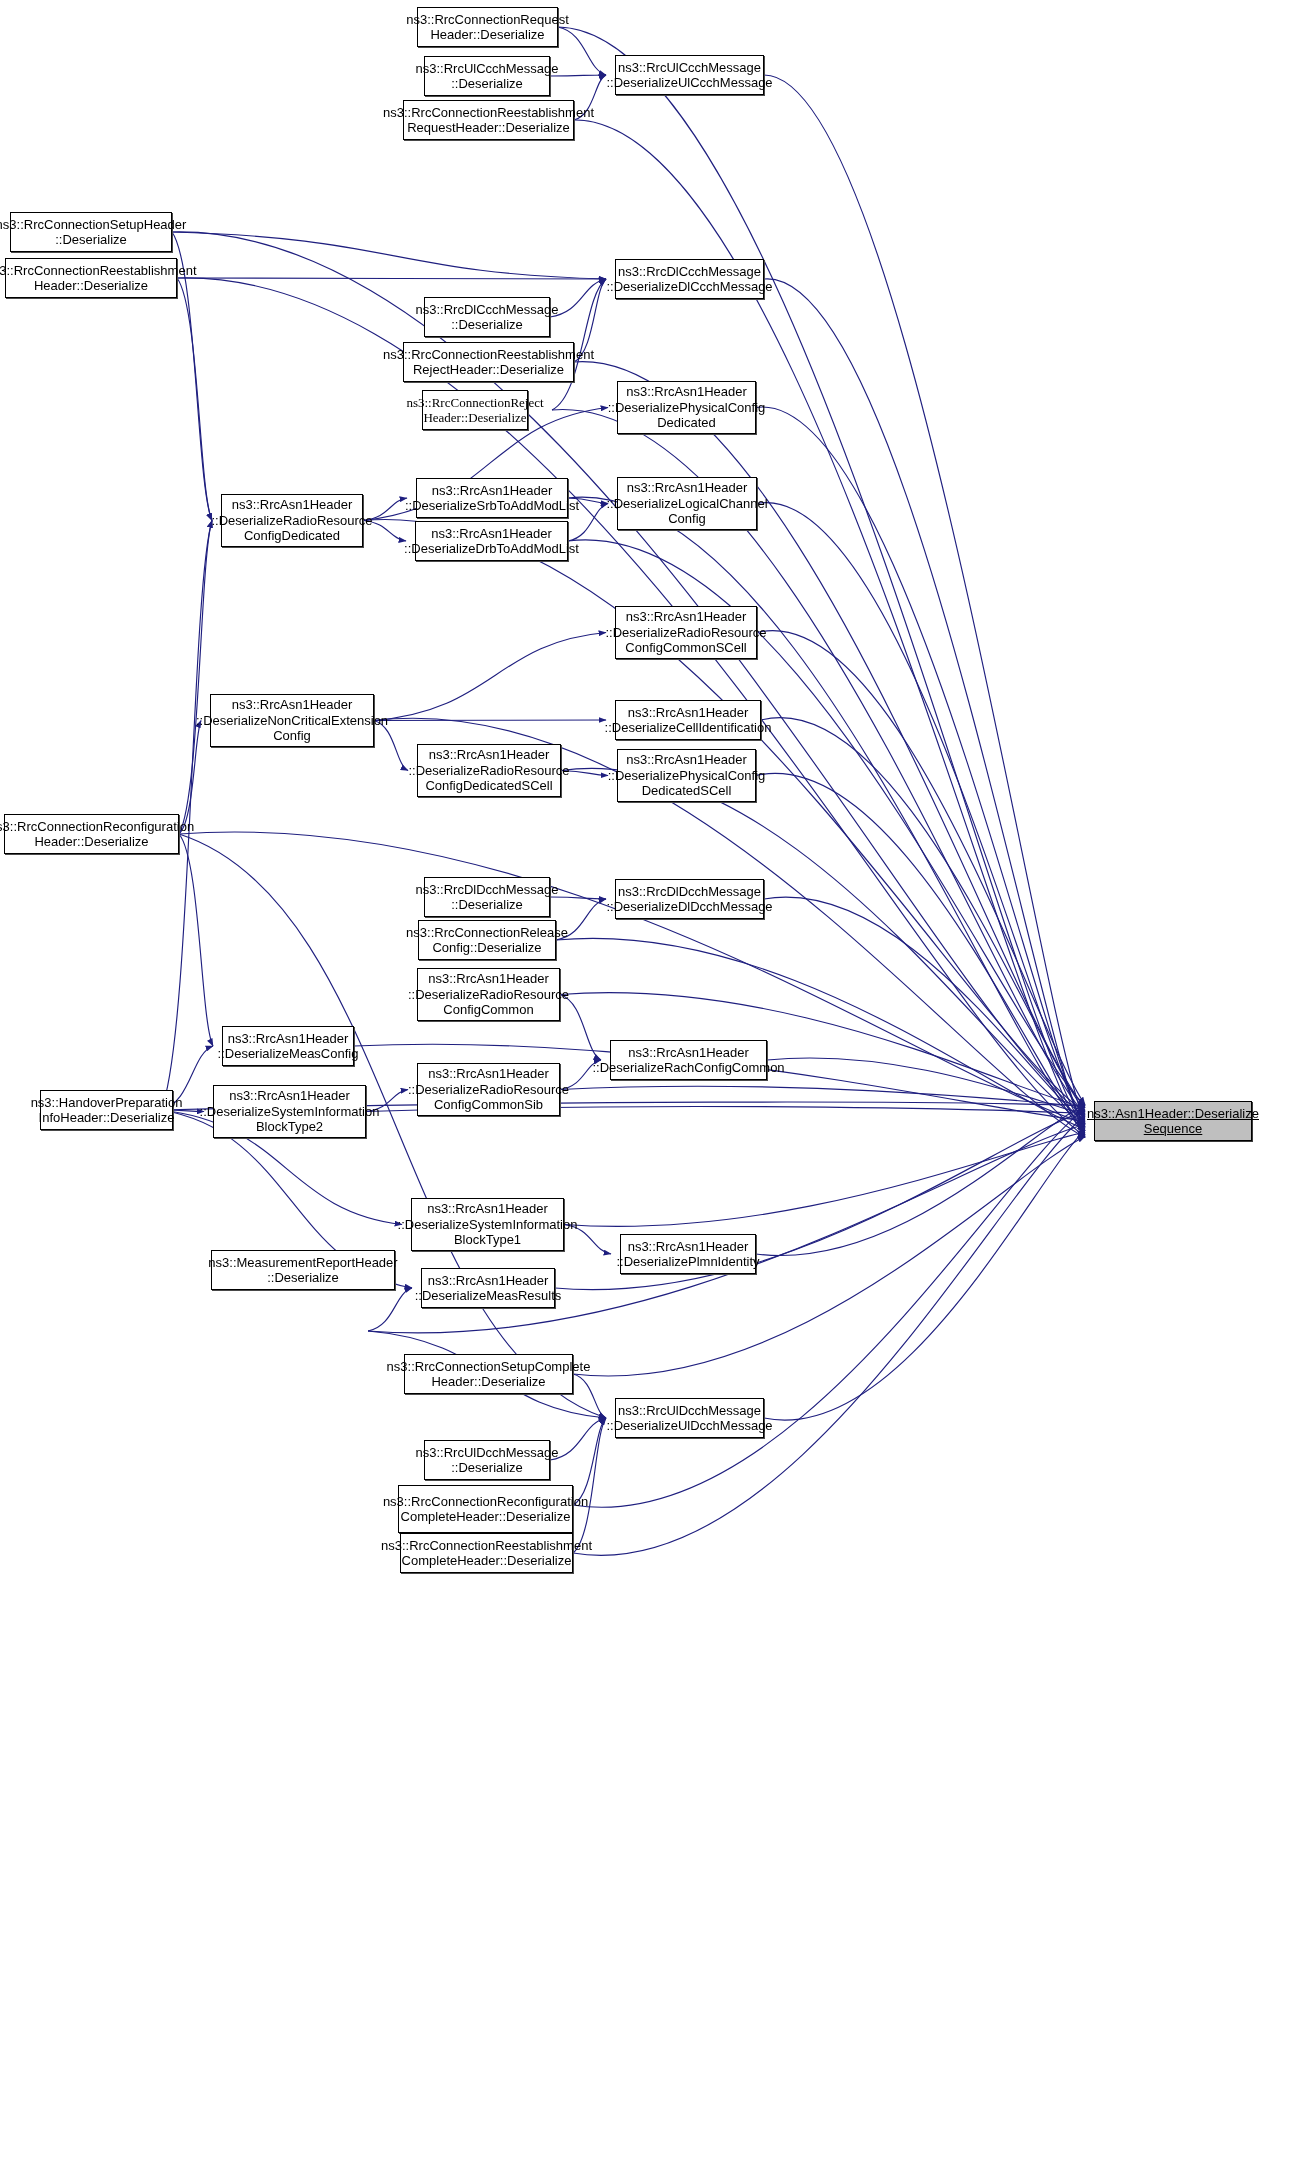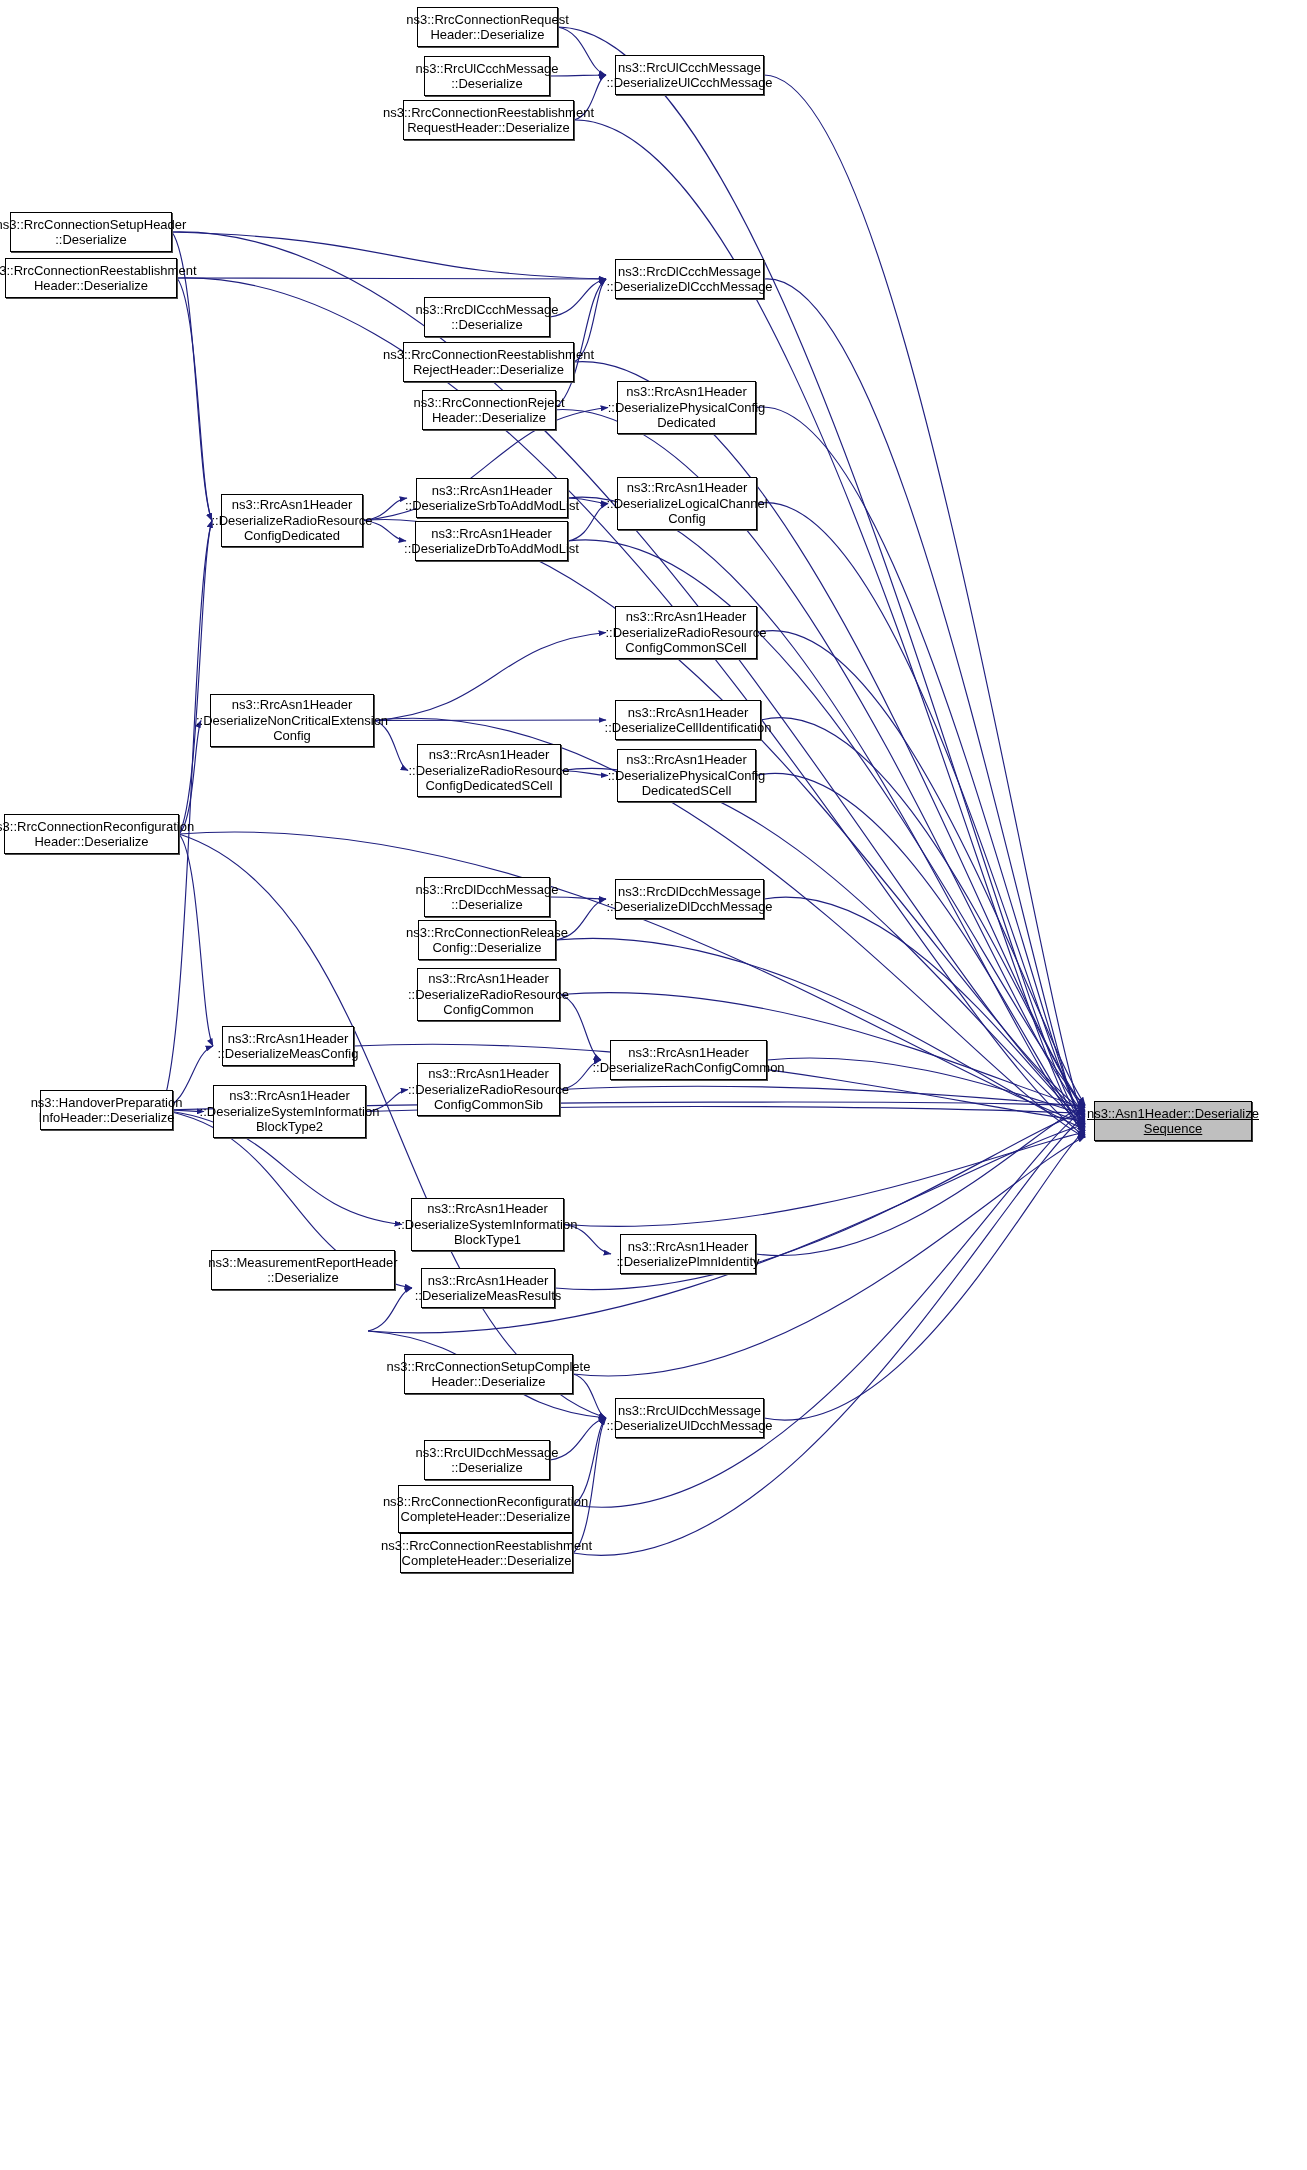--- a/index.html
+++ b/index.html
@@ -111,21 +111,21 @@
       <div class="node" style="left: 10px; top: 212px; width: 162px; height: 40px;"><span>ns3::RrcConnectionSetupHeader
 ::Deserialize</span></div>
       <div class="node" style="left: 5px; top: 258px; width: 172px; height: 40px;"><span>ns3::RrcConnectionReestablishment
 Header::Deserialize</span></div>
       <div class="node" style="left: 615px; top: 259px; width: 149px; height: 40px;"><span>ns3::RrcDlCcchMessage
 ::DeserializeDlCcchMessage</span></div>
       <div class="node" style="left: 424px; top: 297px; width: 126px; height: 40px;"><span>ns3::RrcDlCcchMessage
 ::Deserialize</span></div>
       <div class="node" style="left: 403px; top: 342px; width: 171px; height: 40px;"><span>ns3::RrcConnectionReestablishment
 RejectHeader::Deserialize</span></div>
-      <div class="node" style="left: 422px; top: 390px; width: 134px; height: 40px;"><span>ns3::RrcConnectionReject
+      <div class="node" style="left: 422px; top: 390px; width: 106px; height: 40px; font-family: Liberation Serif, serif;"><span>ns3::RrcConnectionReject
 Header::Deserialize</span></div>
       <div class="node" style="left: 617px; top: 381px; width: 139px; height: 53px;"><span>ns3::RrcAsn1Header
 ::DeserializePhysicalConfig
 Dedicated</span></div>
       <div class="node" style="left: 221px; top: 494px; width: 142px; height: 53px;"><span>ns3::RrcAsn1Header
 ::DeserializeRadioResource
 ConfigDedicated</span></div>
       <div class="node" style="left: 416px; top: 478px; width: 152px; height: 40px;"><span>ns3::RrcAsn1Header
 ::DeserializeSrbToAddModList</span></div>
       <div class="node" style="left: 415px; top: 521px; width: 153px; height: 40px;"><span>ns3::RrcAsn1Header

